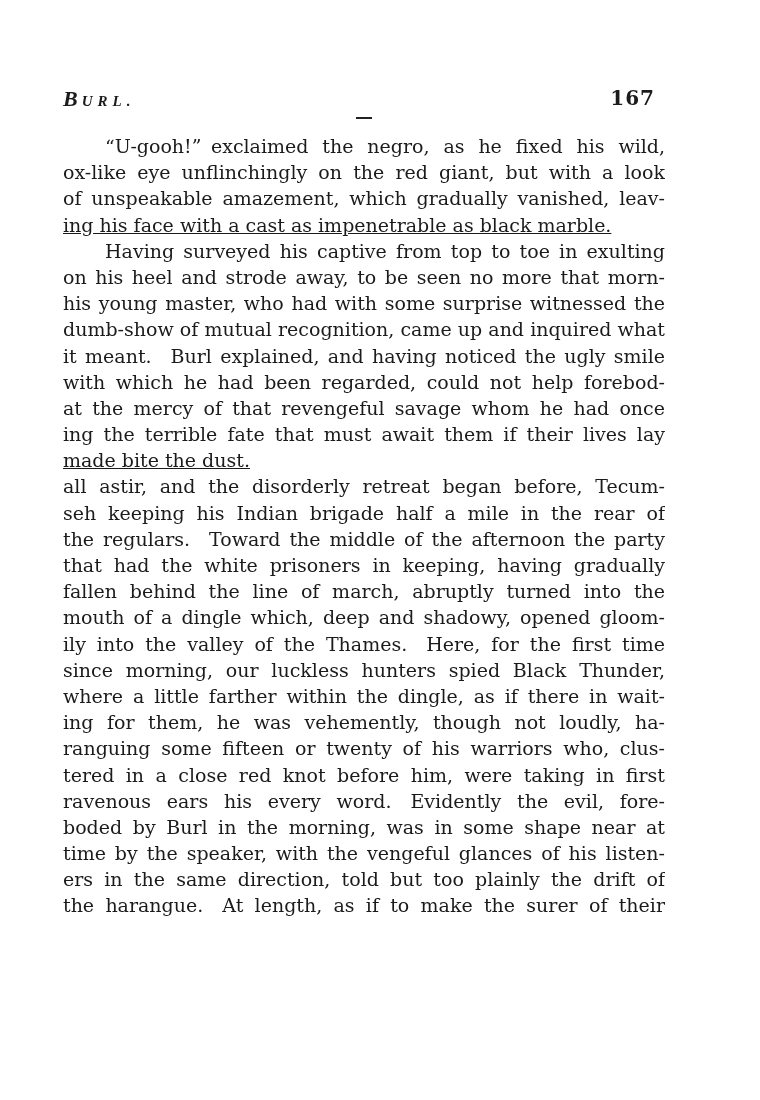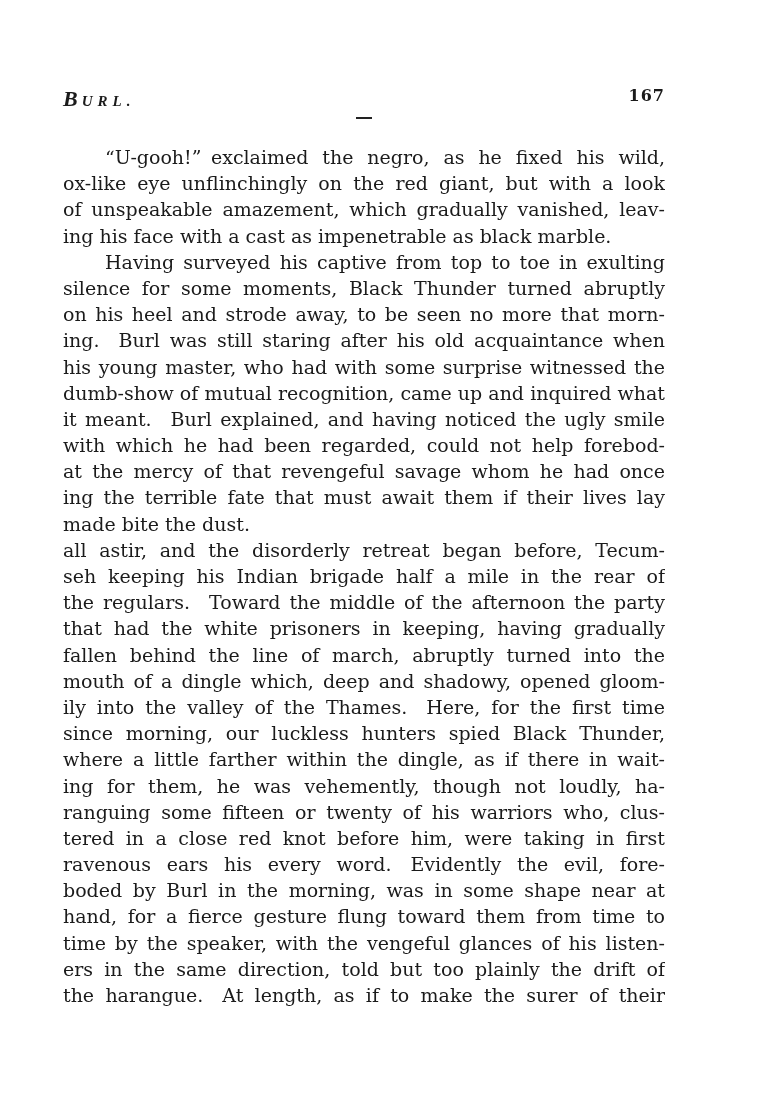--- a/index.html
+++ b/index.html
@@ -36,51 +36,52 @@
   .title-initial {
     font-size: 22px;
     letter-spacing: 4px;
   }
   .title-rest {
     font-size: 15px;
     letter-spacing: 5px;
   }
   .folio {
     position: absolute;
-    right: 0;
+    right: 10px;
     top: 0;
     font-weight: bold;
-    font-size: 16px;
+    font-size: 20px;
     letter-spacing: 1px;
   }
   .header-rule {
     position: absolute;
     left: 50%;
     transform: translateX(-50%);
     top: 31px;
     width: 16px;
     height: 2px;
     background: #222222;
   }
   .text-block {
-    margin-top: 24px;
+    margin-top: 13px;
   }
   .line {
     font-size: 19px;
     line-height: 26.2px;
     height: 26.2px;
     overflow: hidden;
     text-align: justify;
     text-align-last: justify;
   }
   .line.first {
     text-indent: 42px;
   }
   .line.plast {
     text-align-last: left;
+    text-decoration: underline;
   }
 </style>
 </head>
 <body>
 
 <div class="page">
   <div class="content">
 
     <div class="running-head">
       <div class="running-title">
@@ -92,23 +93,21 @@
 
     <div class="text-block" id="text-block">
         <div class="paragraph">
           <div class="line first">“U-gooh!” exclaimed the negro, as he fixed his wild,</div>
           <div class="line">ox-like eye unflinchingly on the red giant, but with a look</div>
           <div class="line">of unspeakable amazement, which gradually vanished, leav-</div>
           <div class="line plast">ing his face with a cast as impenetrable as black marble.</div>
         </div>
         <div class="paragraph">
           <div class="line first">Having surveyed his captive from top to toe in exulting</div>
-          <div class="line">silence for some moments, Black Thunder turned abruptly</div>
           <div class="line">on his heel and strode away, to be seen no more that morn-</div>
-          <div class="line">ing. Burl was still staring after his old acquaintance when</div>
           <div class="line">his young master, who had with some surprise witnessed the</div>
           <div class="line">dumb-show of mutual recognition, came up and inquired what</div>
           <div class="line">it meant. Burl explained, and having noticed the ugly smile</div>
           <div class="line">with which he had been regarded, could not help forebod-</div>
           <div class="line">at the mercy of that revengeful savage whom he had once</div>
           <div class="line">ing the terrible fate that must await them if their lives lay</div>
           <div class="line plast">made bite the dust.</div>
         </div>
         <div class="paragraph">
           <div class="line">all astir, and the disorderly retreat began before, Tecum-</div>
@@ -118,21 +117,20 @@
           <div class="line">fallen behind the line of march, abruptly turned into the</div>
           <div class="line">mouth of a dingle which, deep and shadowy, opened gloom-</div>
           <div class="line">ily into the valley of the Thames. Here, for the first time</div>
           <div class="line">since morning, our luckless hunters spied Black Thunder,</div>
           <div class="line">where a little farther within the dingle, as if there in wait-</div>
           <div class="line">ing for them, he was vehemently, though not loudly, ha-</div>
           <div class="line">ranguing some fifteen or twenty of his warriors who, clus-</div>
           <div class="line">tered in a close red knot before him, were taking in first</div>
           <div class="line">ravenous ears his every word. Evidently the evil, fore-</div>
           <div class="line">boded by Burl in the morning, was in some shape near at</div>
-          <div class="line">hand, for a fierce gesture flung toward them from time to</div>
           <div class="line">time by the speaker, with the vengeful glances of his listen-</div>
           <div class="line">ers in the same direction, told but too plainly the drift of</div>
           <div class="line">the harangue. At length, as if to make the surer of their</div>
         </div>
       </div>
 
   </div>
 </div>
 
 </body></html>

